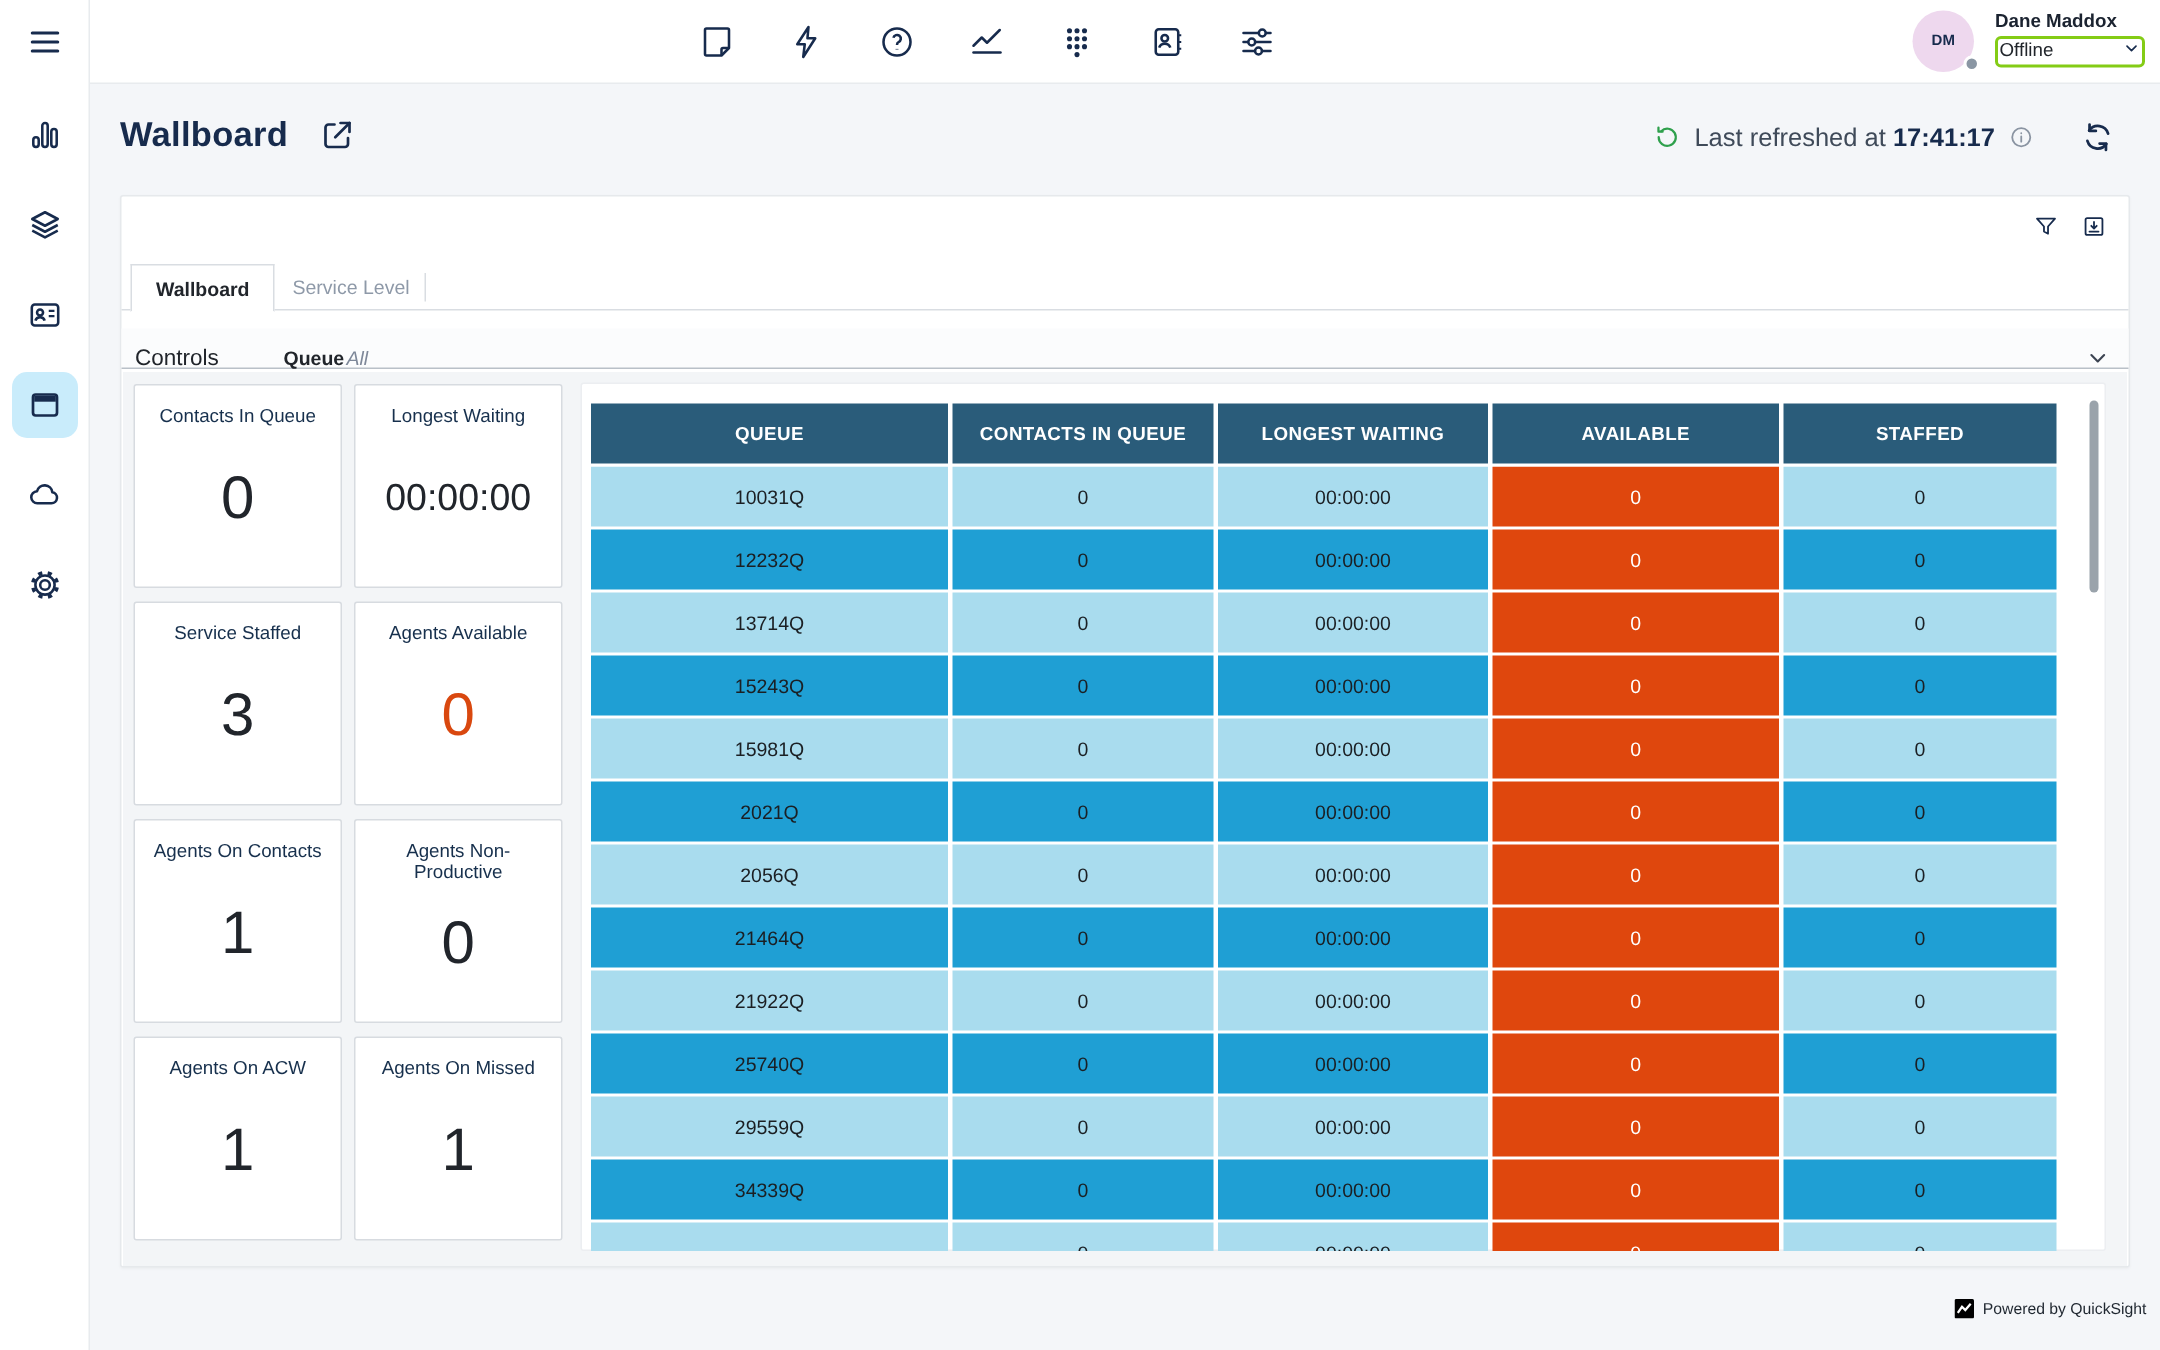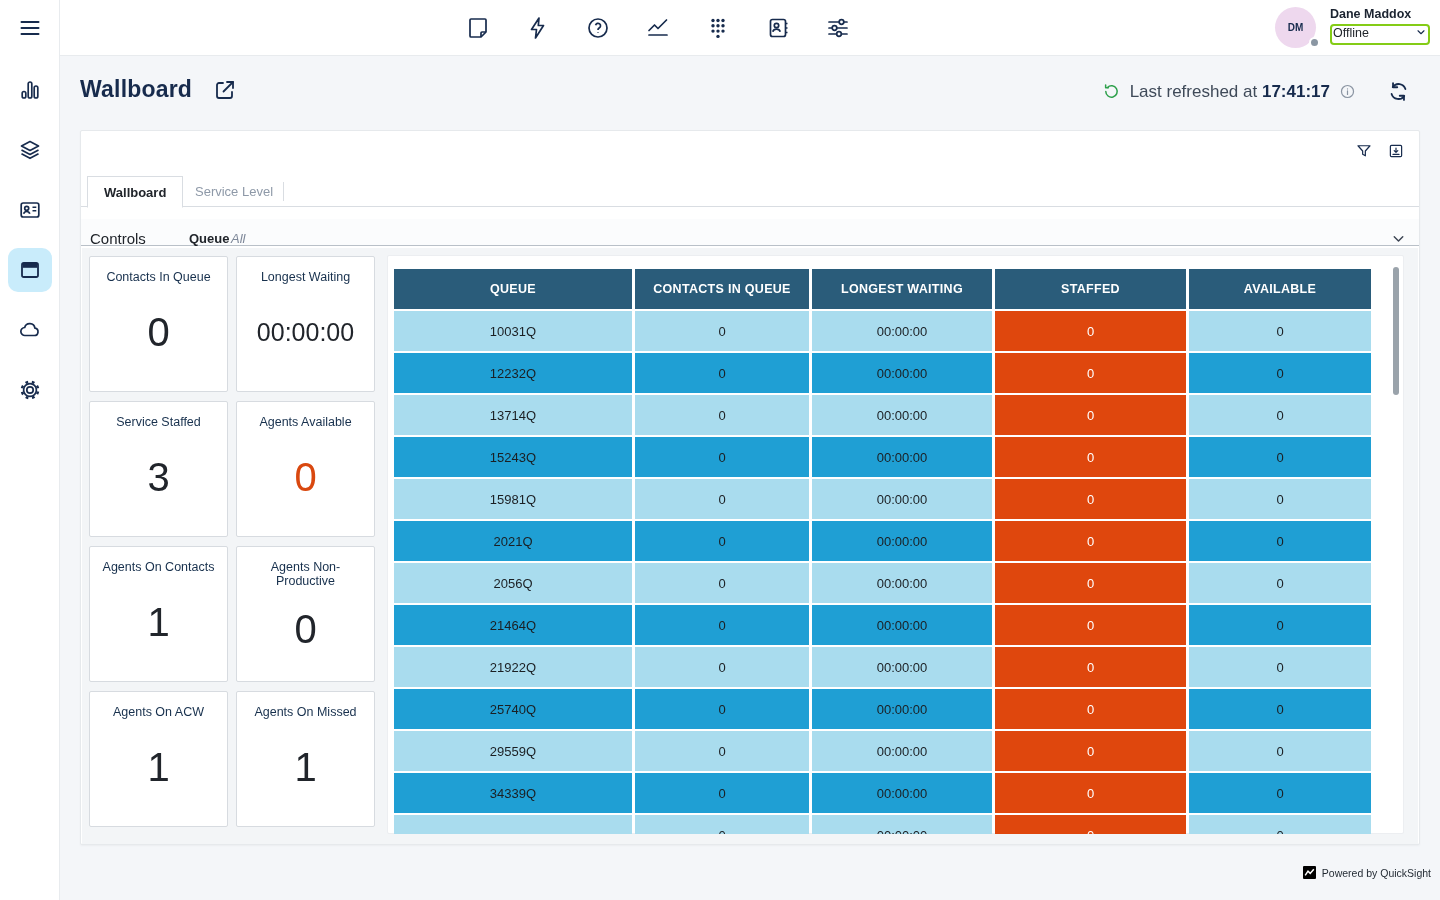--- a/index.html
+++ b/index.html
@@ -318,22 +318,22 @@
   <div class="kpi" style="left:155px;top:560px">
     <div class="kpi-label">Agents On Missed</div>
     <div class="kpi-value">1</div>
   </div>
 
   <div class="tablevis">
     <div class="thead tgrid">
       <div class="thead-cell">QUEUE</div>
       <div class="thead-cell">CONTACTS IN QUEUE</div>
       <div class="thead-cell">LONGEST WAITING</div>
+      <div class="thead-cell">AVAILABLE</div>
       <div class="thead-cell">STAFFED</div>
-      <div class="thead-cell">AVAILABLE</div>
     </div>
     <div class="tbody">
   <div class="trow tgrid">
     <div class="tcell">10031Q</div>
     <div class="tcell">0</div>
     <div class="tcell">00:00:00</div>
     <div class="tcell c-staffed">0</div>
     <div class="tcell">0</div>
   </div>
 

